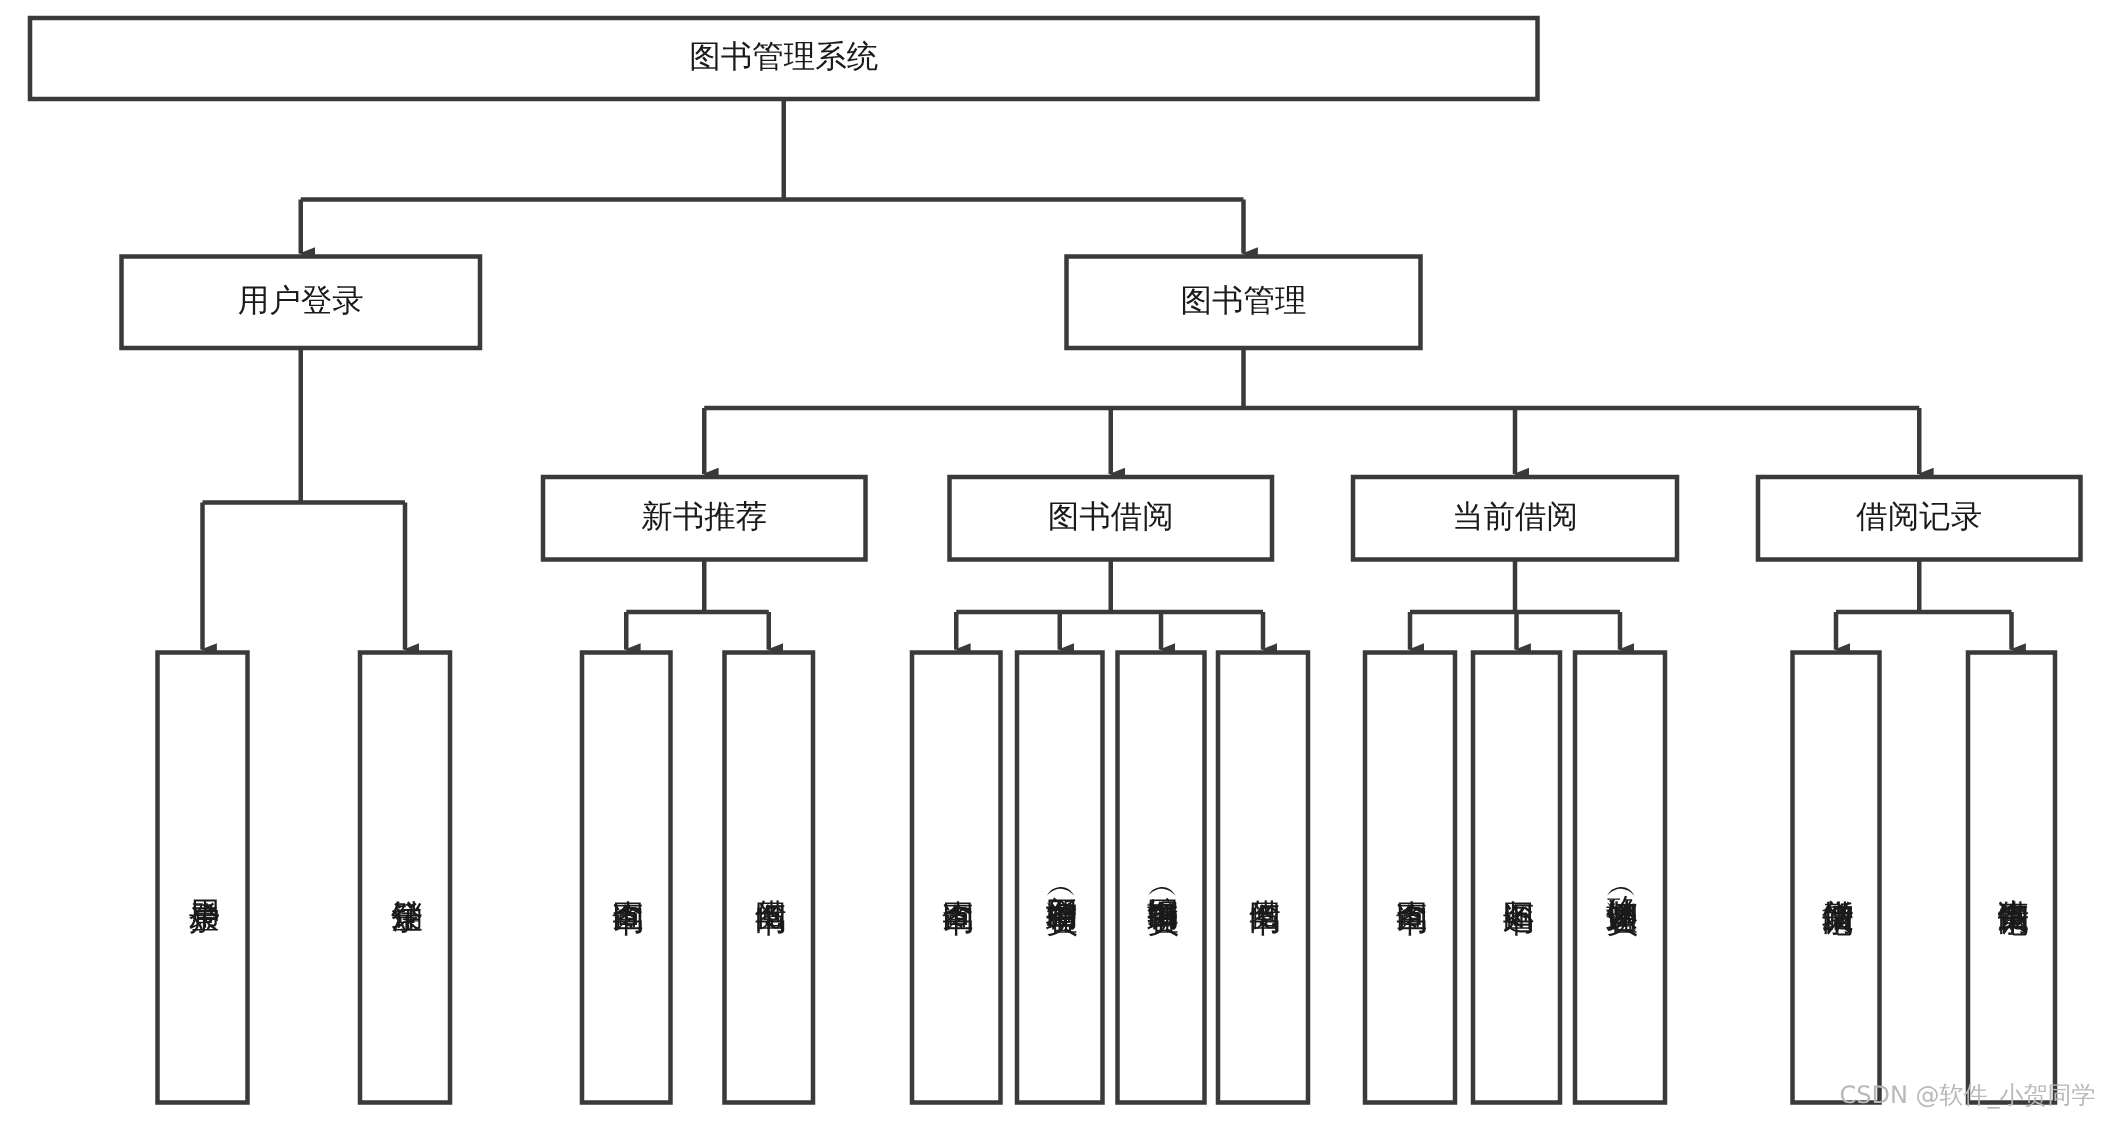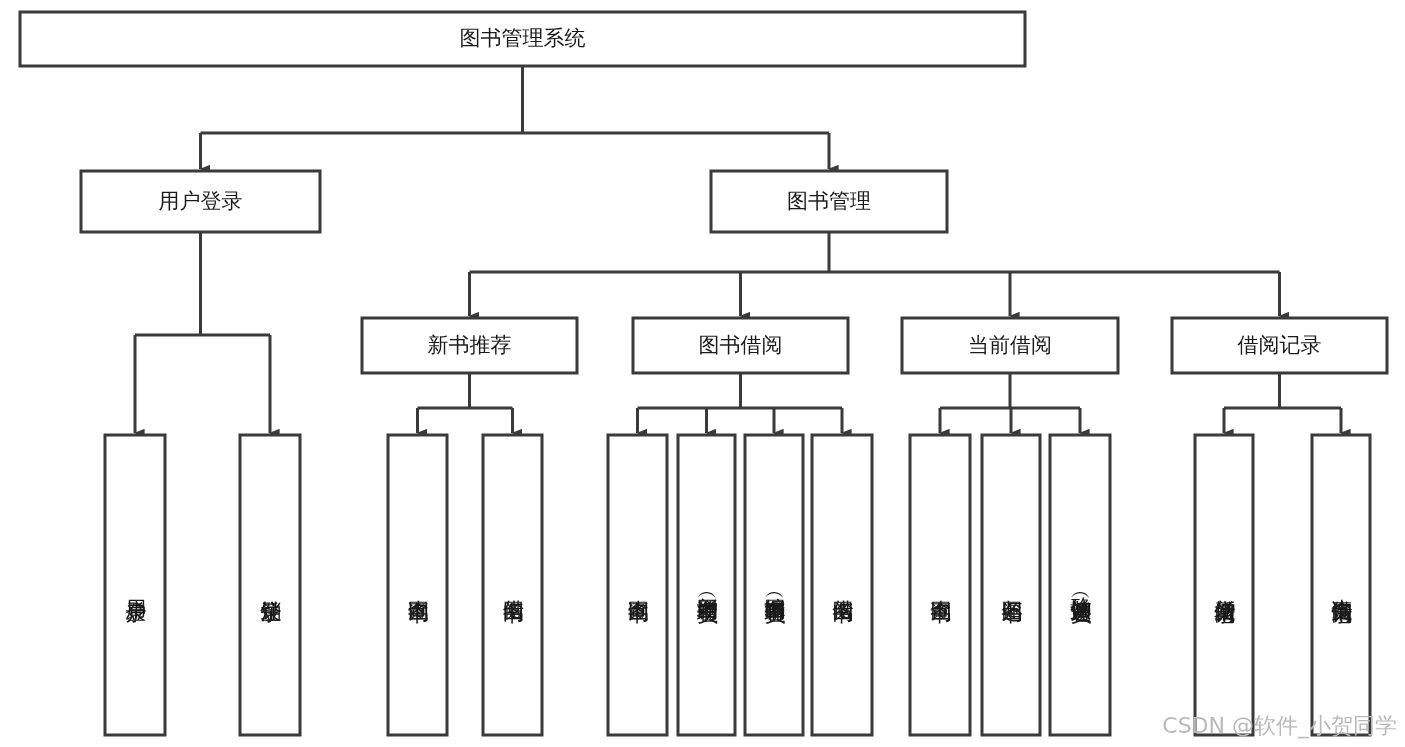--- a/index.html
+++ b/index.html
@@ -48,21 +48,21 @@
     font-size: 21px;
     writing-mode: vertical-rl;
     text-orientation: upright;
     letter-spacing: 1px;
   }
   .watermark {
     position: absolute;
     right: 8px;
     bottom: 6px;
     font-family: "DejaVu Sans", "Liberation Sans", sans-serif;
-    font-size: 22px;
+    font-size: 16px;
     color: #b9b9b9;
     white-space: nowrap;
     pointer-events: none;
   }
 </style>
 </head>
 <body>
 
 <div id="diagram-root">
 

